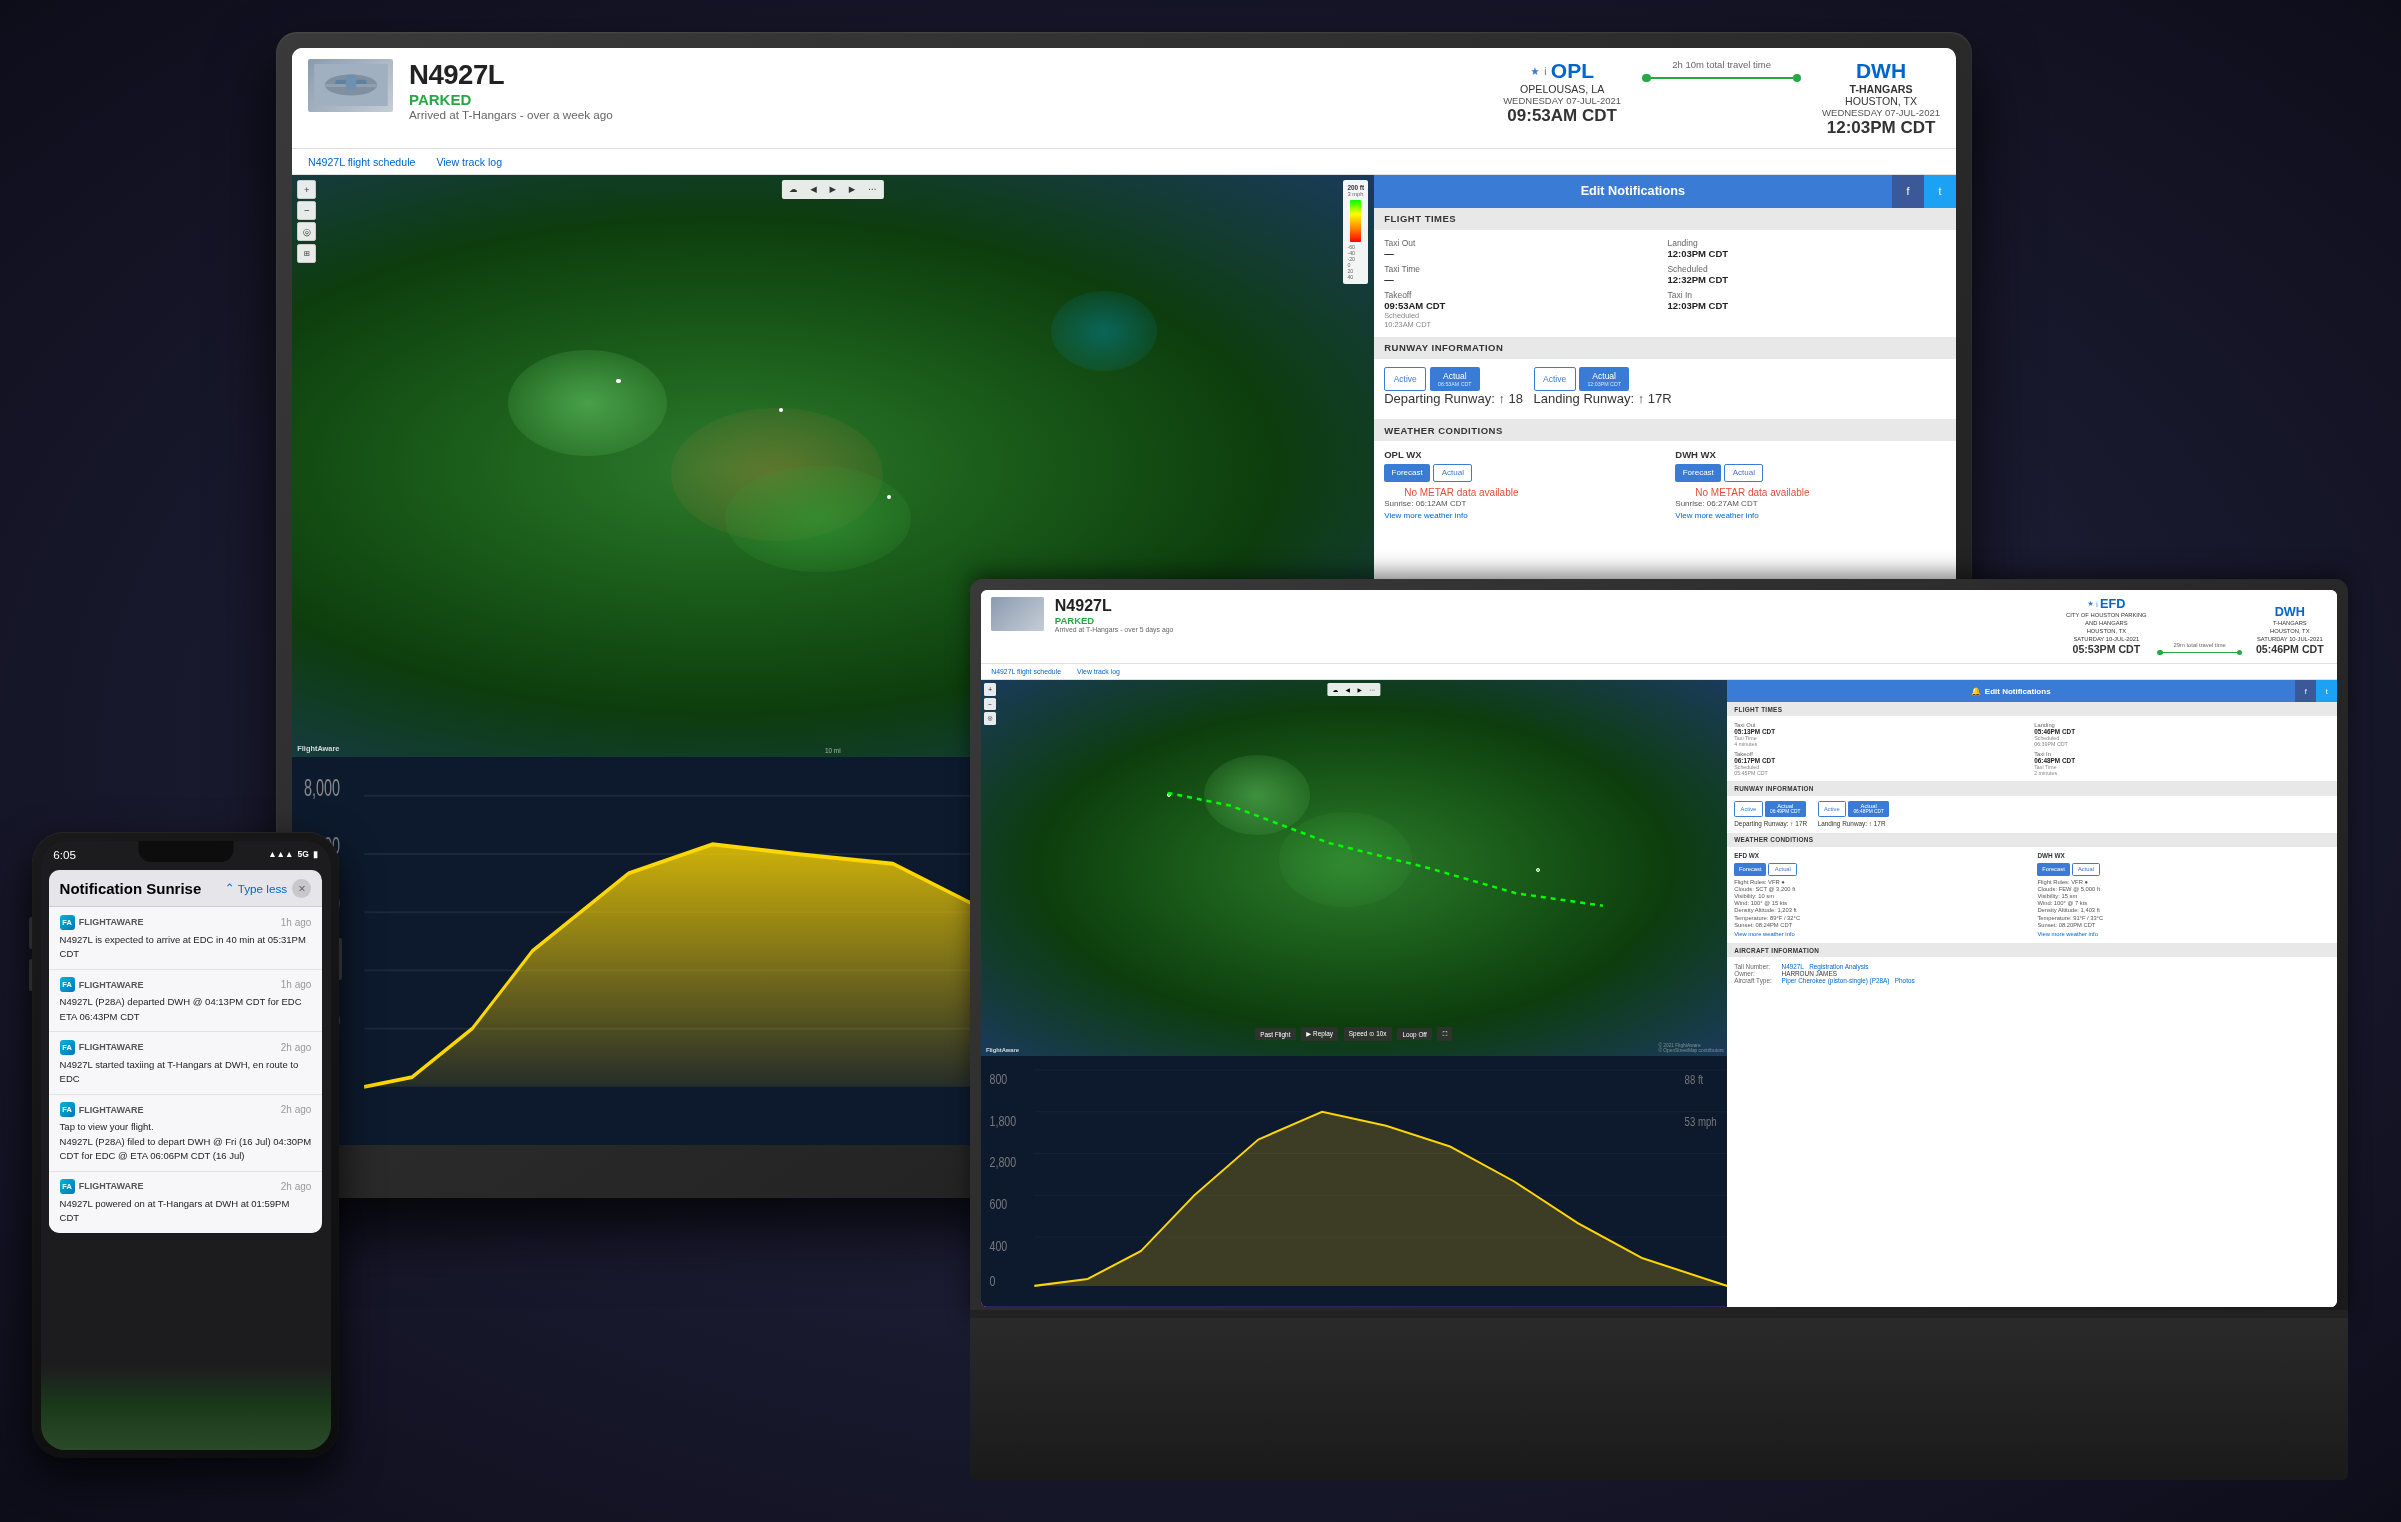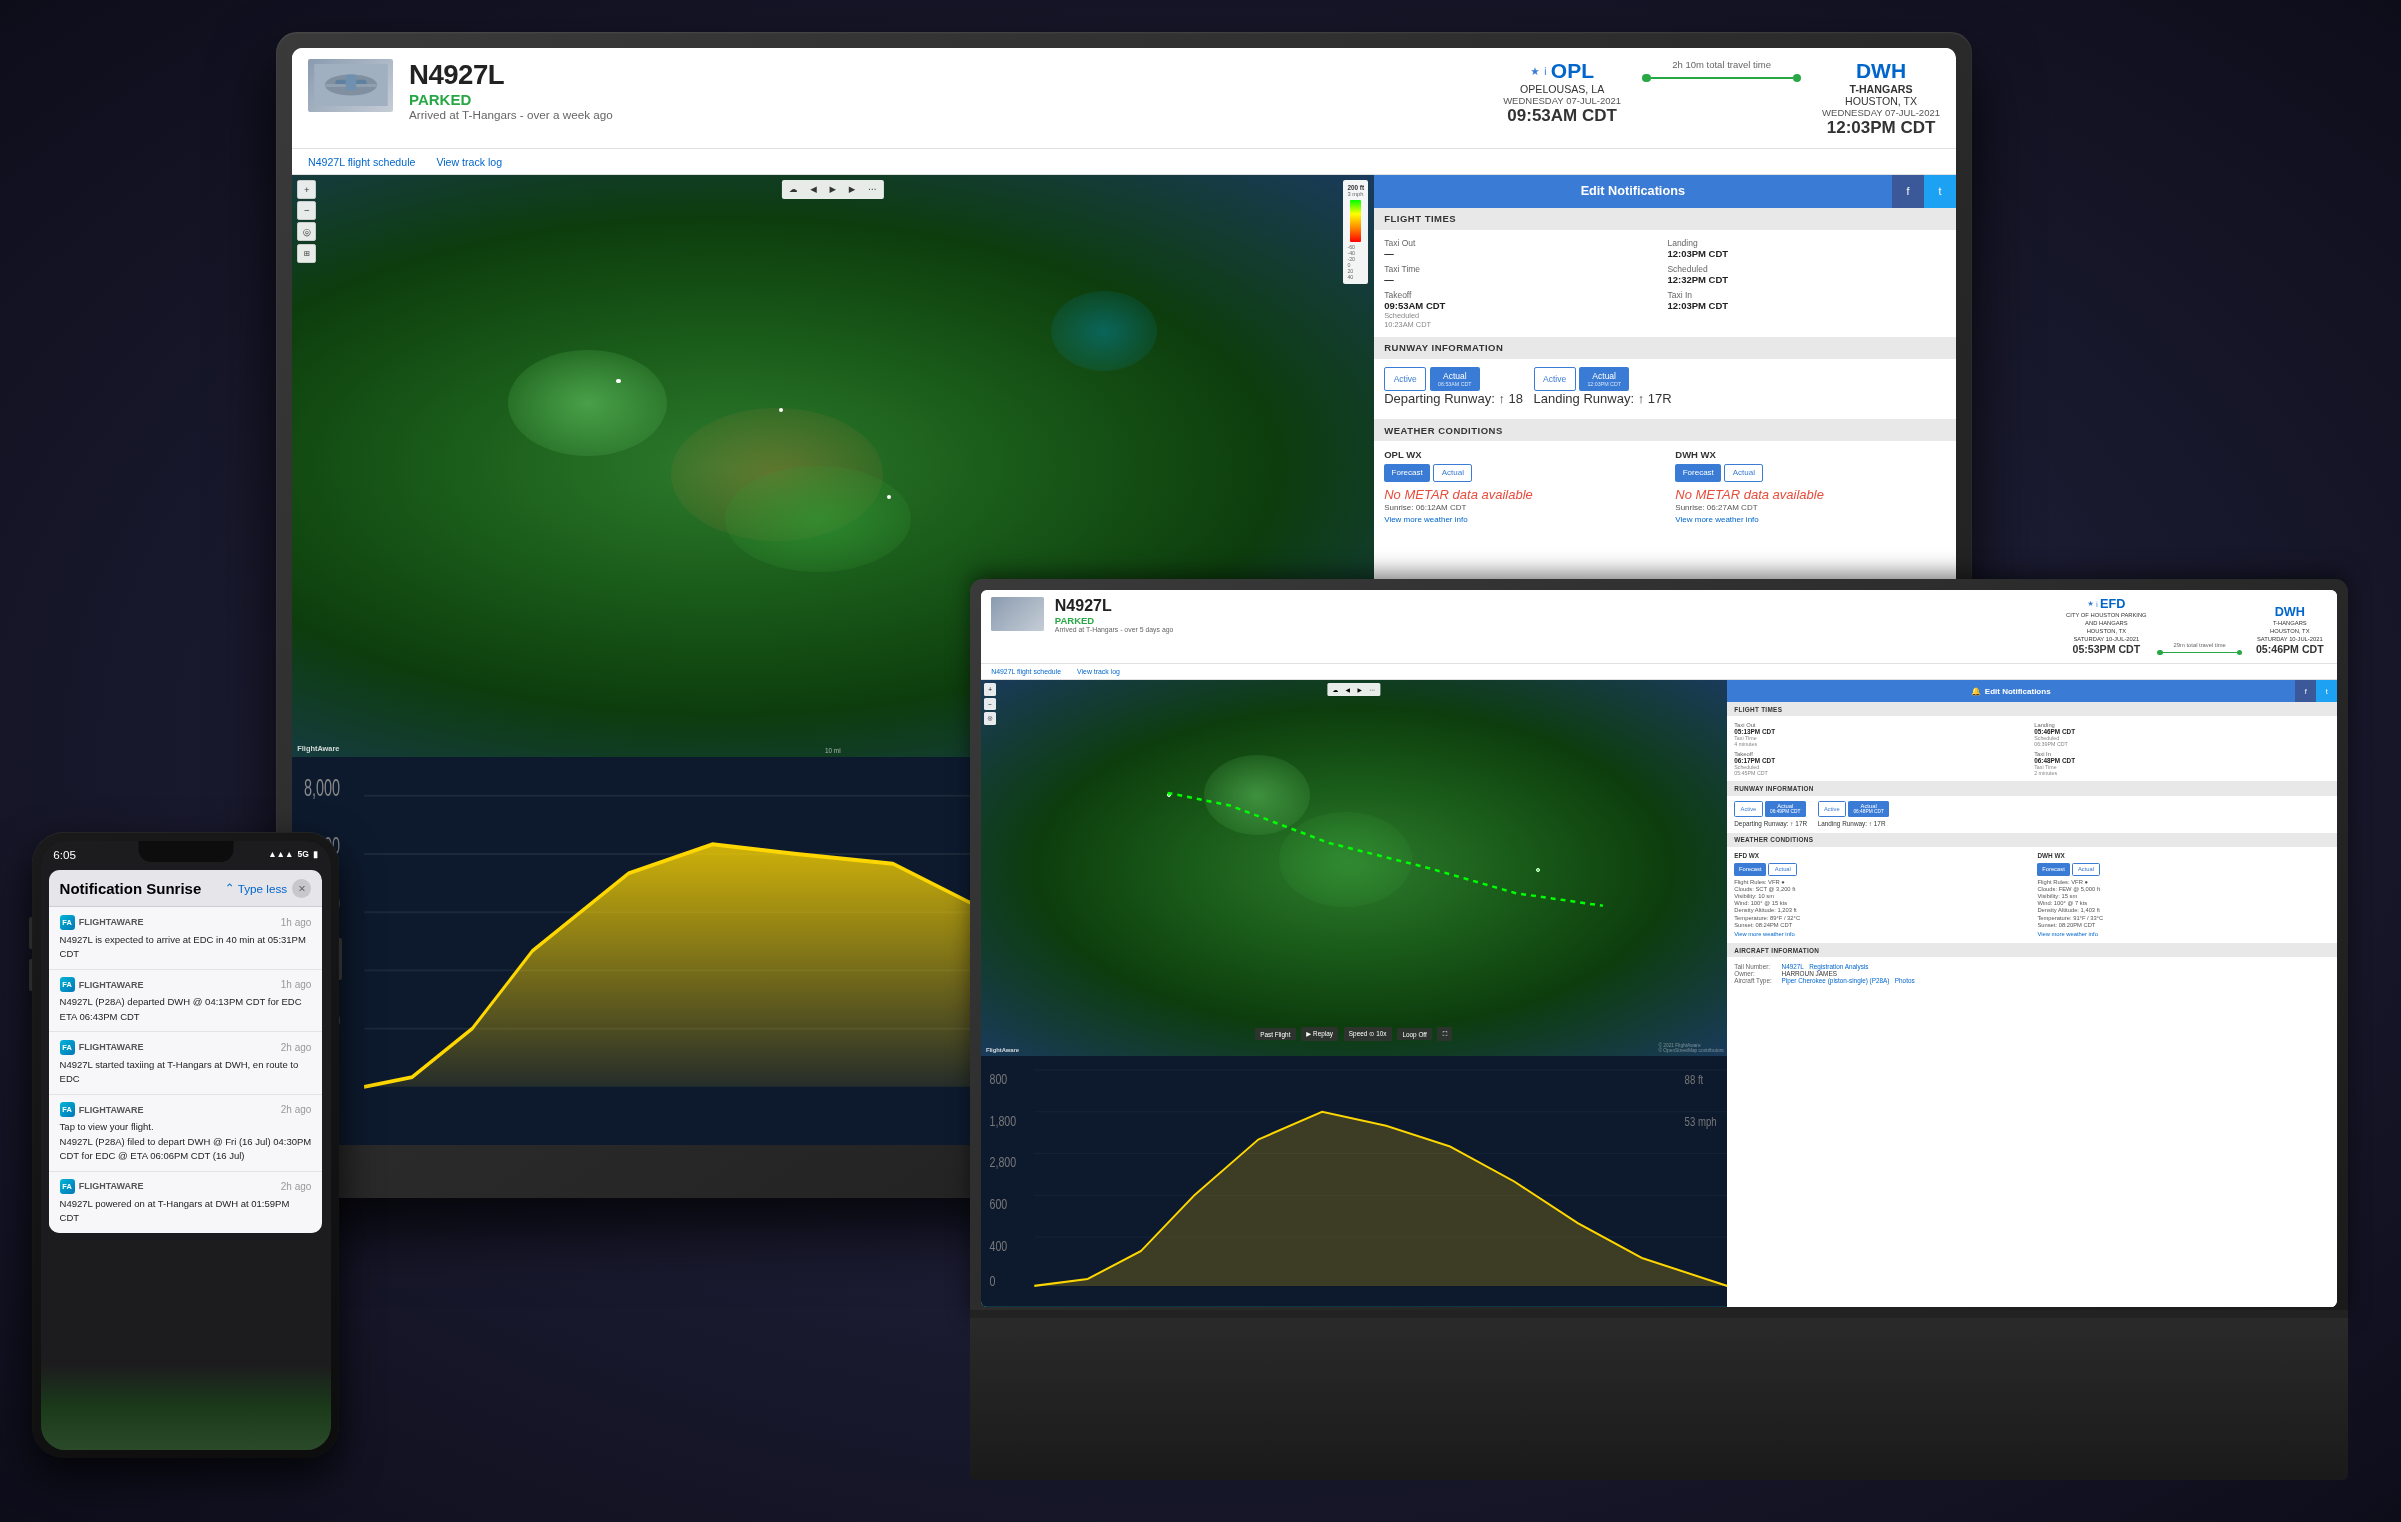--- a/index.html
+++ b/index.html
@@ -410,23 +410,23 @@
     .btn-actual-outline {
       background: #fff;
       color: #3a7bd5;
       border: 1.1px solid #3a7bd5;
       padding: 3.2px 7.4px;
       border-radius: 2.1px;
       font-size: 8px;
       cursor: pointer;
     }
     .no-metar {
-      font-size: 13px;
+      font-size: 10px;
       color: #e74c3c;
-      font-style: italic;
+      margin-left: 20px;
     }
     .weather-detail { font-size: 8px; color: #555; margin: 1.6px 0; }
     .weather-link { color: #0066cc; font-size: 8px; cursor: pointer; }
 
     
     .laptop {
       position: absolute;
       bottom: 42px;
       right: 53px;
       width: 1378px;
@@ -550,21 +550,21 @@
     }
     .laptop-map-bg {
       width: 100%;
       height: 60%;
       background: radial-gradient(ellipse at 50% 50%, #2d7a2d 0%, #1a5c1a 30%, #0d3d0d 60%, #1a3a5c 100%);
       position: relative;
     }
     .laptop-map-bottom {
       width: 100%;
       height: 40%;
-      background: #14b8a6;
+      background: #d946ef;
     }
 
     .laptop-map-controls-bottom {
       position: absolute;
       bottom: 42%;
       left: 0; right: 0;
       display: flex;
       align-items: center;
       justify-content: center;
       gap: 5.3px;

